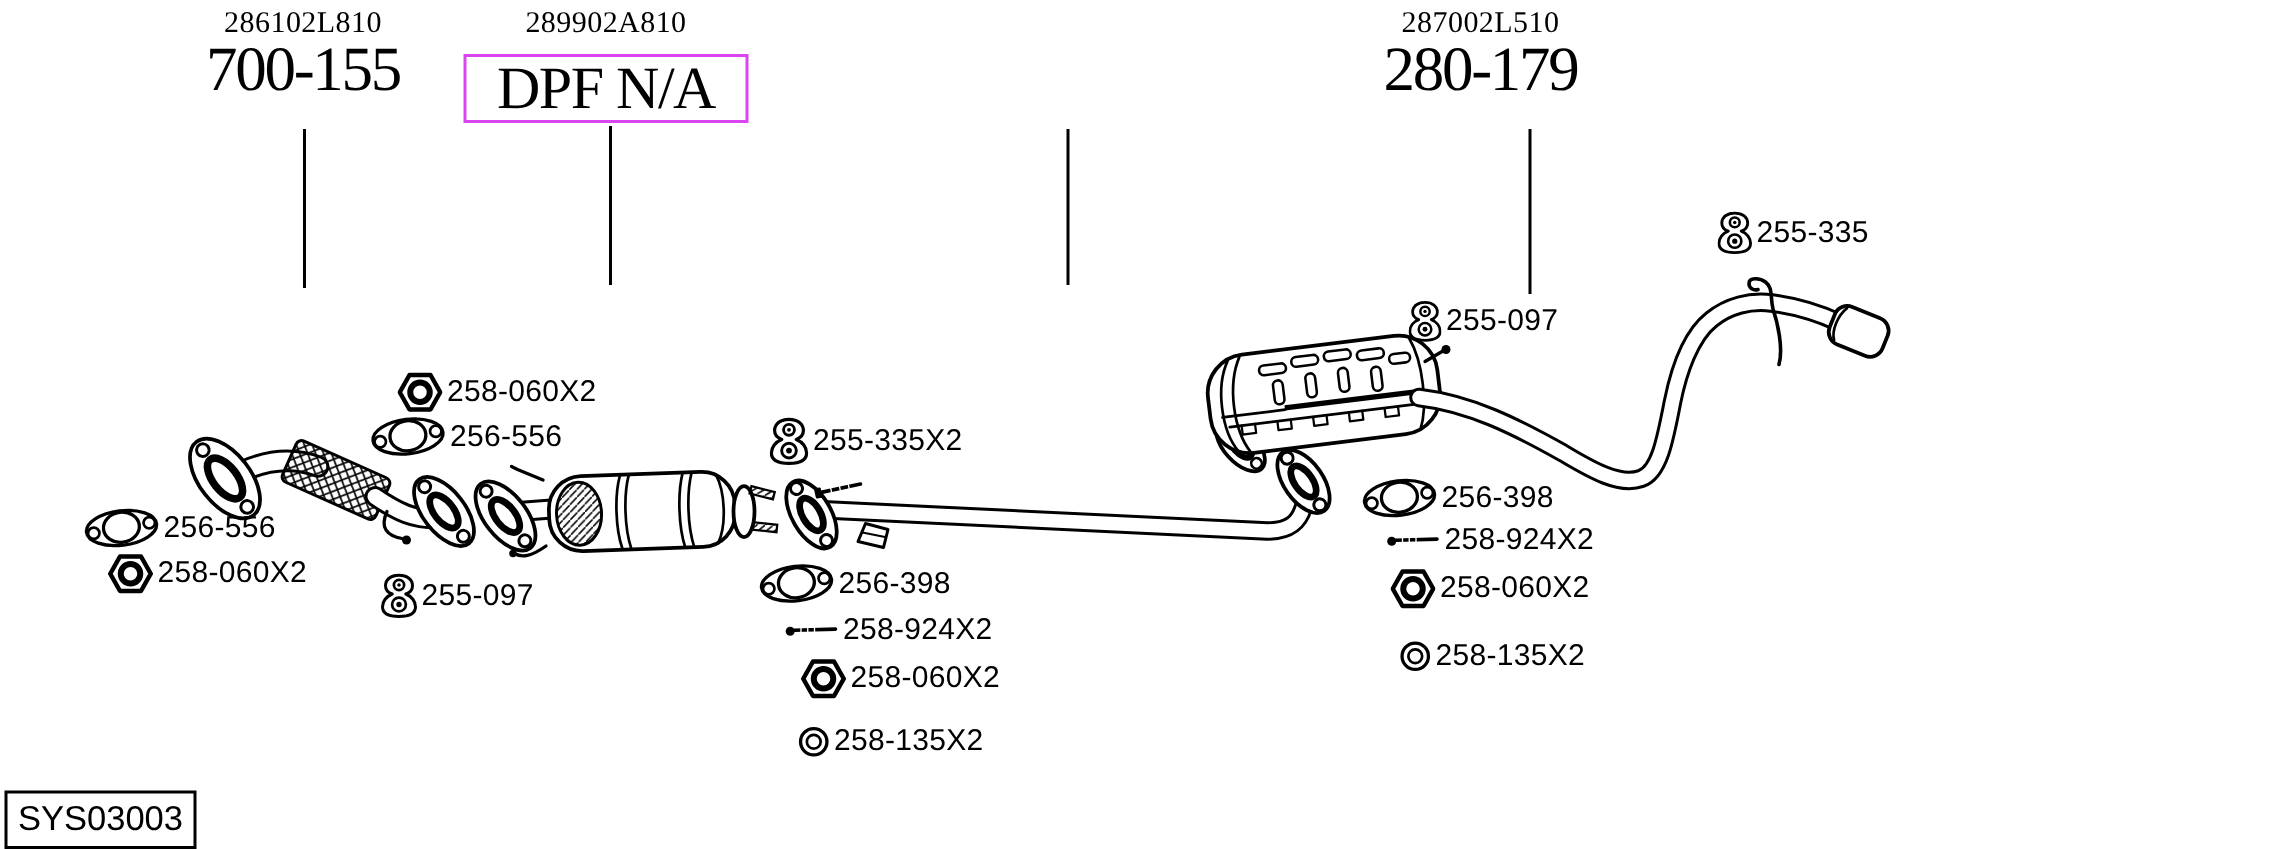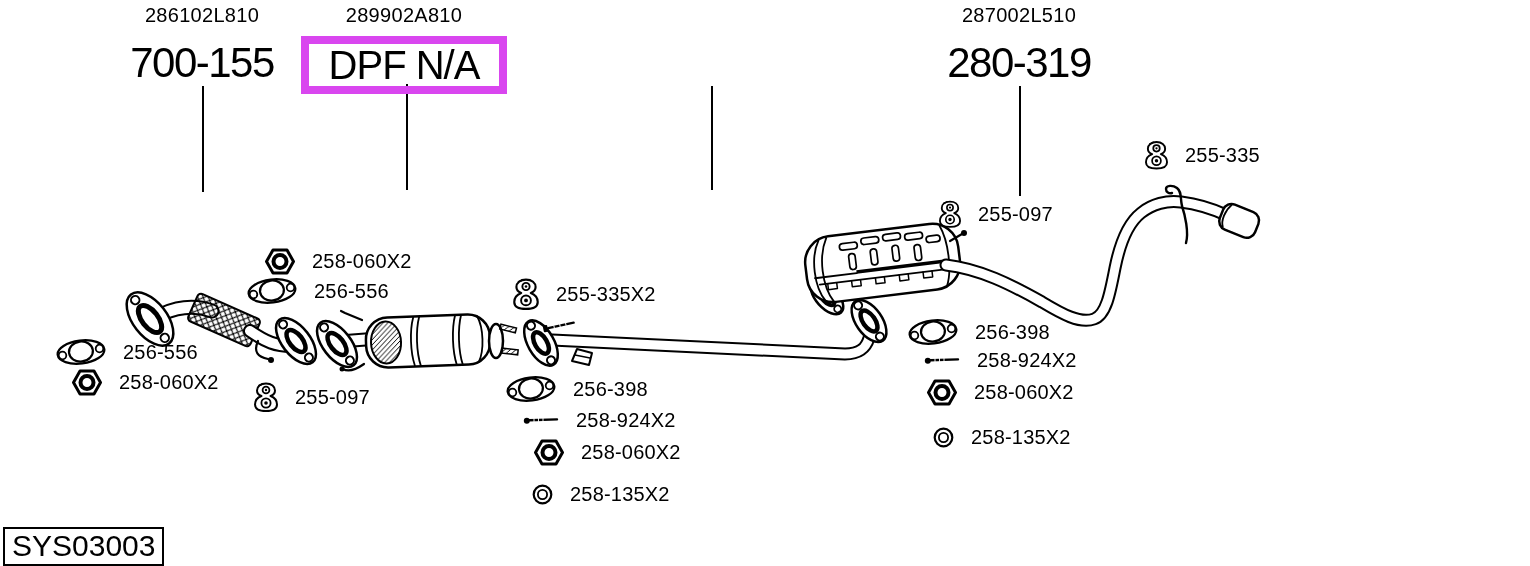--- a/index.html
+++ b/index.html
@@ -3,28 +3,28 @@
 <meta charset="utf-8">
 <style>
   * { box-sizing: border-box; }
   html,body { margin:0; padding:0; }
   body {
     width:1530px; height:566px; position:relative; overflow:hidden;
     background:#ffffff; color:#000;
     font-family:"Liberation Sans", sans-serif;
   }
   #art { position:absolute; left:0; top:0; width:1530px; height:566px; }
-  .col { position:absolute; top:4px; width:300px; text-align:center; }
+  .col { position:absolute; top:4px; width:300px; text-align:center;font-family:Liberation Serif, serif; }
   .ref { font-size:20px; line-height:22px; letter-spacing:0.3px; }
-  .big { font-size:42px; line-height:42px; letter-spacing:-1.5px; margin-top:16px; }
-  .boxed { display:inline-block; border:8px solid #d946ef; padding:0 20px; letter-spacing:-1px; font-size:40px; line-height:42px; }
-  .plabel { position:absolute; height:32px; display:flex; align-items:center; gap:17px; }
+  .big { font-size:42px; line-height:42px; letter-spacing:-1.5px; margin-top:0; }
+  .boxed { display:inline-block; border:2px solid #d946ef; padding:0 20px; letter-spacing:-1px; font-size:40px; line-height:42px; }
+  .plabel { position:absolute; height:32px; display:flex; align-items:center; gap:3px; }
   .plabel .txt { font-size:20px; line-height:20px; white-space:nowrap; letter-spacing:0.2px; }
   .plabel .ic { flex:0 0 auto; }
-  .code-box { position:absolute; left:3px; top:527px; border:2.5px solid #000; padding:1px 7px 3px 7px; font-size:30px; line-height:31px; }
+  .code-box { position:absolute; left:3px; top:527px; border:2.5px solid #000; padding:1px 7px 3px 7px; font-size:23px; line-height:31px; }
   .o { fill:none; stroke:#000; stroke-linecap:round; stroke-linejoin:round; }
   .pw { fill:#fff; stroke:#000; stroke-linecap:round; stroke-linejoin:round; }
   .po { fill:none; stroke:#000; stroke-linecap:round; stroke-linejoin:round; }
   .pi { fill:none; stroke:#fff; stroke-linecap:round; stroke-linejoin:round; }
 </style>
 </head>
 <body>
 
 <svg id="art" viewBox="0 0 1530 566">
   <defs>
@@ -195,23 +195,23 @@
 <div class="col" style="left:52px">
   <div class="ref">286102L810</div>
   <div class="big">700-155</div>
 </div>
 <div class="col" style="left:254px">
   <div class="ref">289902A810</div>
   <div style="margin-top:10px"><span class="boxed">DPF N/A</span></div>
 </div>
 <div class="col" style="left:562px">
 </div>
-<div class="col" style="left:869px">
+<div class="col" style="left:837px">
   <div class="ref">287002L510</div>
-  <div class="big">280-319</div>
+  <div class="big">280-179</div>
 </div>
 
 <div class="plabel" style="left:265px;top:245px">
   <svg class="ic" width="30" height="27" viewBox="0 0 30 27">
       <use href="#sym-nut"></use>
     </svg>
   <span class="txt">258-060X2</span>
 </div>
 <div class="plabel" style="left:247px;top:275px">
   <svg class="ic" width="50" height="28" viewBox="0 0 50 28">

